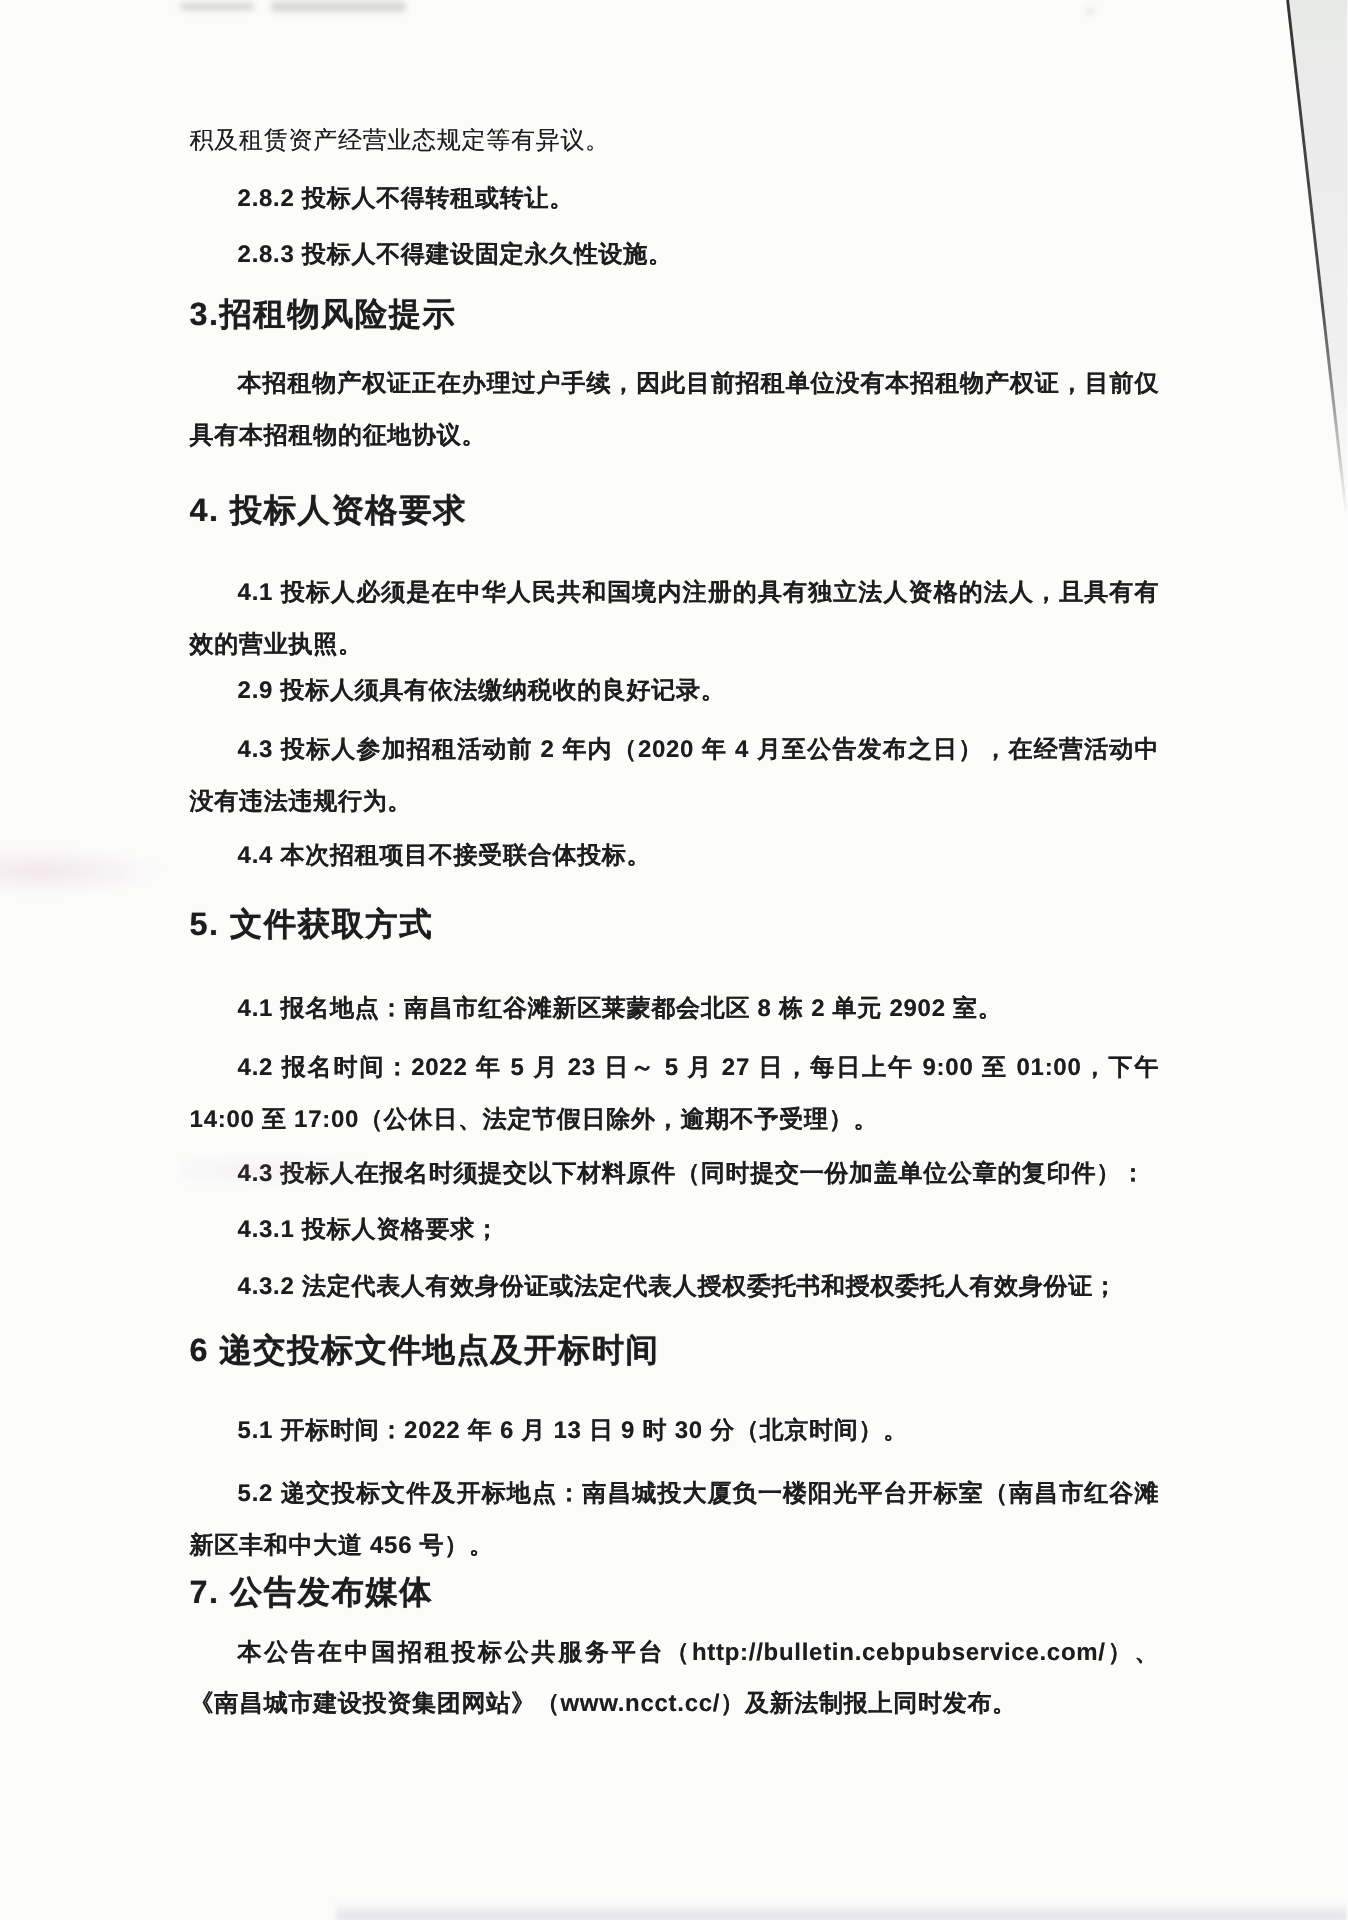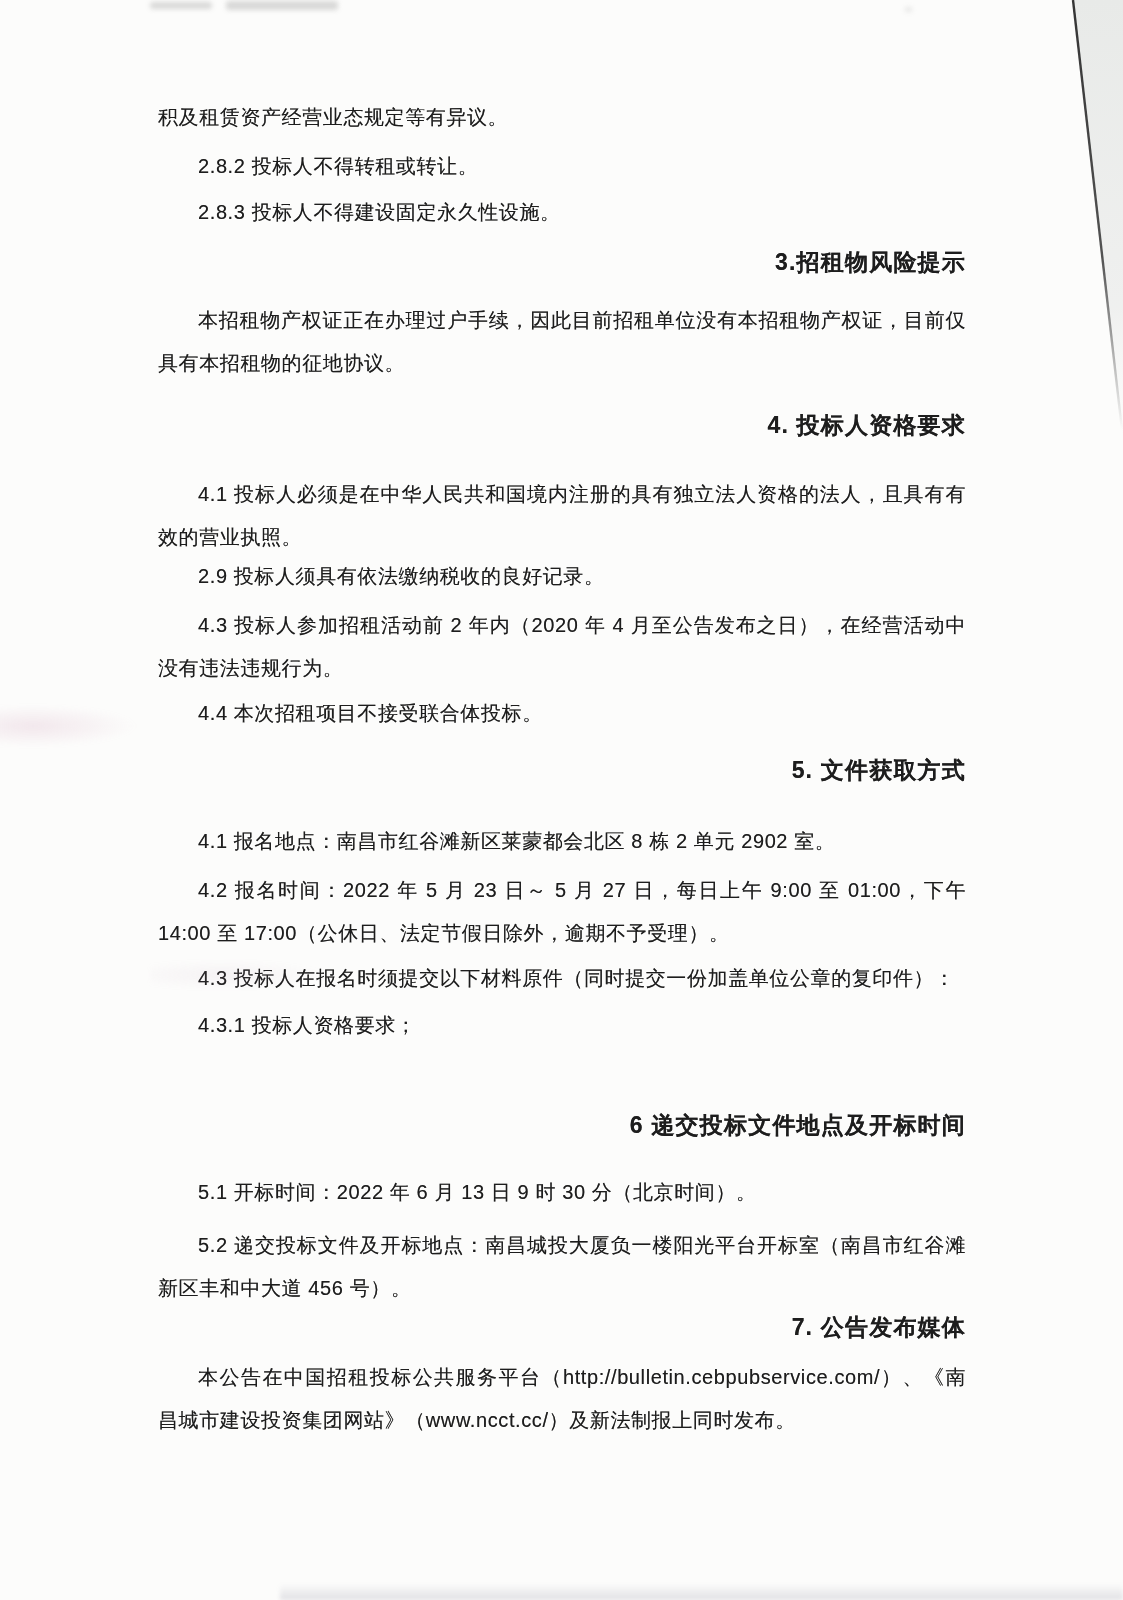--- a/index.html
+++ b/index.html
@@ -26,27 +26,27 @@
     width:808px;
     margin:0;
     color:var(--ink);
     font-size:20px;
     line-height:43px;
     text-align:justify;
     letter-spacing:0.6px;
     text-shadow:0 0 0.5px rgba(25,25,25,0.55);
     word-break:break-word;
   }
-  .body{text-indent:40px;}
+  .body{text-indent:40px;font-weight:bold;}
   .body-flush{text-indent:0;}
   .heading{
     font-weight:700;
-    font-size:23px;
+    font-size:27px;
     line-height:34px;
-    text-align:right;
+    text-align:left;
     text-indent:0;
     letter-spacing:1.2px;
     text-shadow:0 0 0.6px rgba(15,15,15,0.7);
   }
   
   #blk-0{top:96px}
   #blk-1{top:145px}
   #blk-2{top:191px}
   #blk-3{top:245px}
   #blk-4{top:299px}
@@ -103,20 +103,21 @@
       <p class="blk heading" id="blk-5">4. 投标人资格要求</p>
       <p class="blk body" id="blk-6">4.1 投标人必须是在中华人民共和国境内注册的具有独立法人资格的法人，且具有有效的营业执照。</p>
       <p class="blk body" id="blk-7">2.9 投标人须具有依法缴纳税收的良好记录。</p>
       <p class="blk body" id="blk-8">4.3 投标人参加招租活动前 2 年内（2020 年 4 月至公告发布之日），在经营活动中没有违法违规行为。</p>
       <p class="blk body" id="blk-9">4.4 本次招租项目不接受联合体投标。</p>
       <p class="blk heading" id="blk-10">5. 文件获取方式</p>
       <p class="blk body" id="blk-11">4.1 报名地点：南昌市红谷滩新区莱蒙都会北区 8 栋 2 单元 2902 室。</p>
       <p class="blk body" id="blk-12">4.2 报名时间：2022 年 5 月 23 日～ 5 月 27 日，每日上午 9:00 至 01:00，下午 14:00 至 17:00（公休日、法定节假日除外，逾期不予受理）。</p>
       <p class="blk body" id="blk-13">4.3 投标人在报名时须提交以下材料原件（同时提交一份加盖单位公章的复印件）：</p>
       <p class="blk body" id="blk-14">4.3.1 投标人资格要求；</p>
+      <p class="blk body" id="blk-15">4.3.2 法定代表人有效身份证或法定代表人授权委托书和授权委托人有效身份证；</p>
       <p class="blk heading" id="blk-16">6 递交投标文件地点及开标时间</p>
       <p class="blk body" id="blk-17">5.1 开标时间：2022 年 6 月 13 日 9 时 30 分（北京时间）。</p>
       <p class="blk body" id="blk-18">5.2 递交投标文件及开标地点：南昌城投大厦负一楼阳光平台开标室（南昌市红谷滩新区丰和中大道 456 号）。</p>
       <p class="blk heading" id="blk-19">7. 公告发布媒体</p>
       <p class="blk body" id="blk-20">本公告在中国招租投标公共服务平台（http://bulletin.cebpubservice.com/）、《南昌城市建设投资集团网站》（www.ncct.cc/）及新法制报上同时发布。</p>
     </div>
 
   <svg class="corner-svg" viewBox="0 0 73 460" preserveAspectRatio="none">
     <defs>
       <linearGradient id="edgeFade" x1="0" y1="0" x2="0" y2="1">

